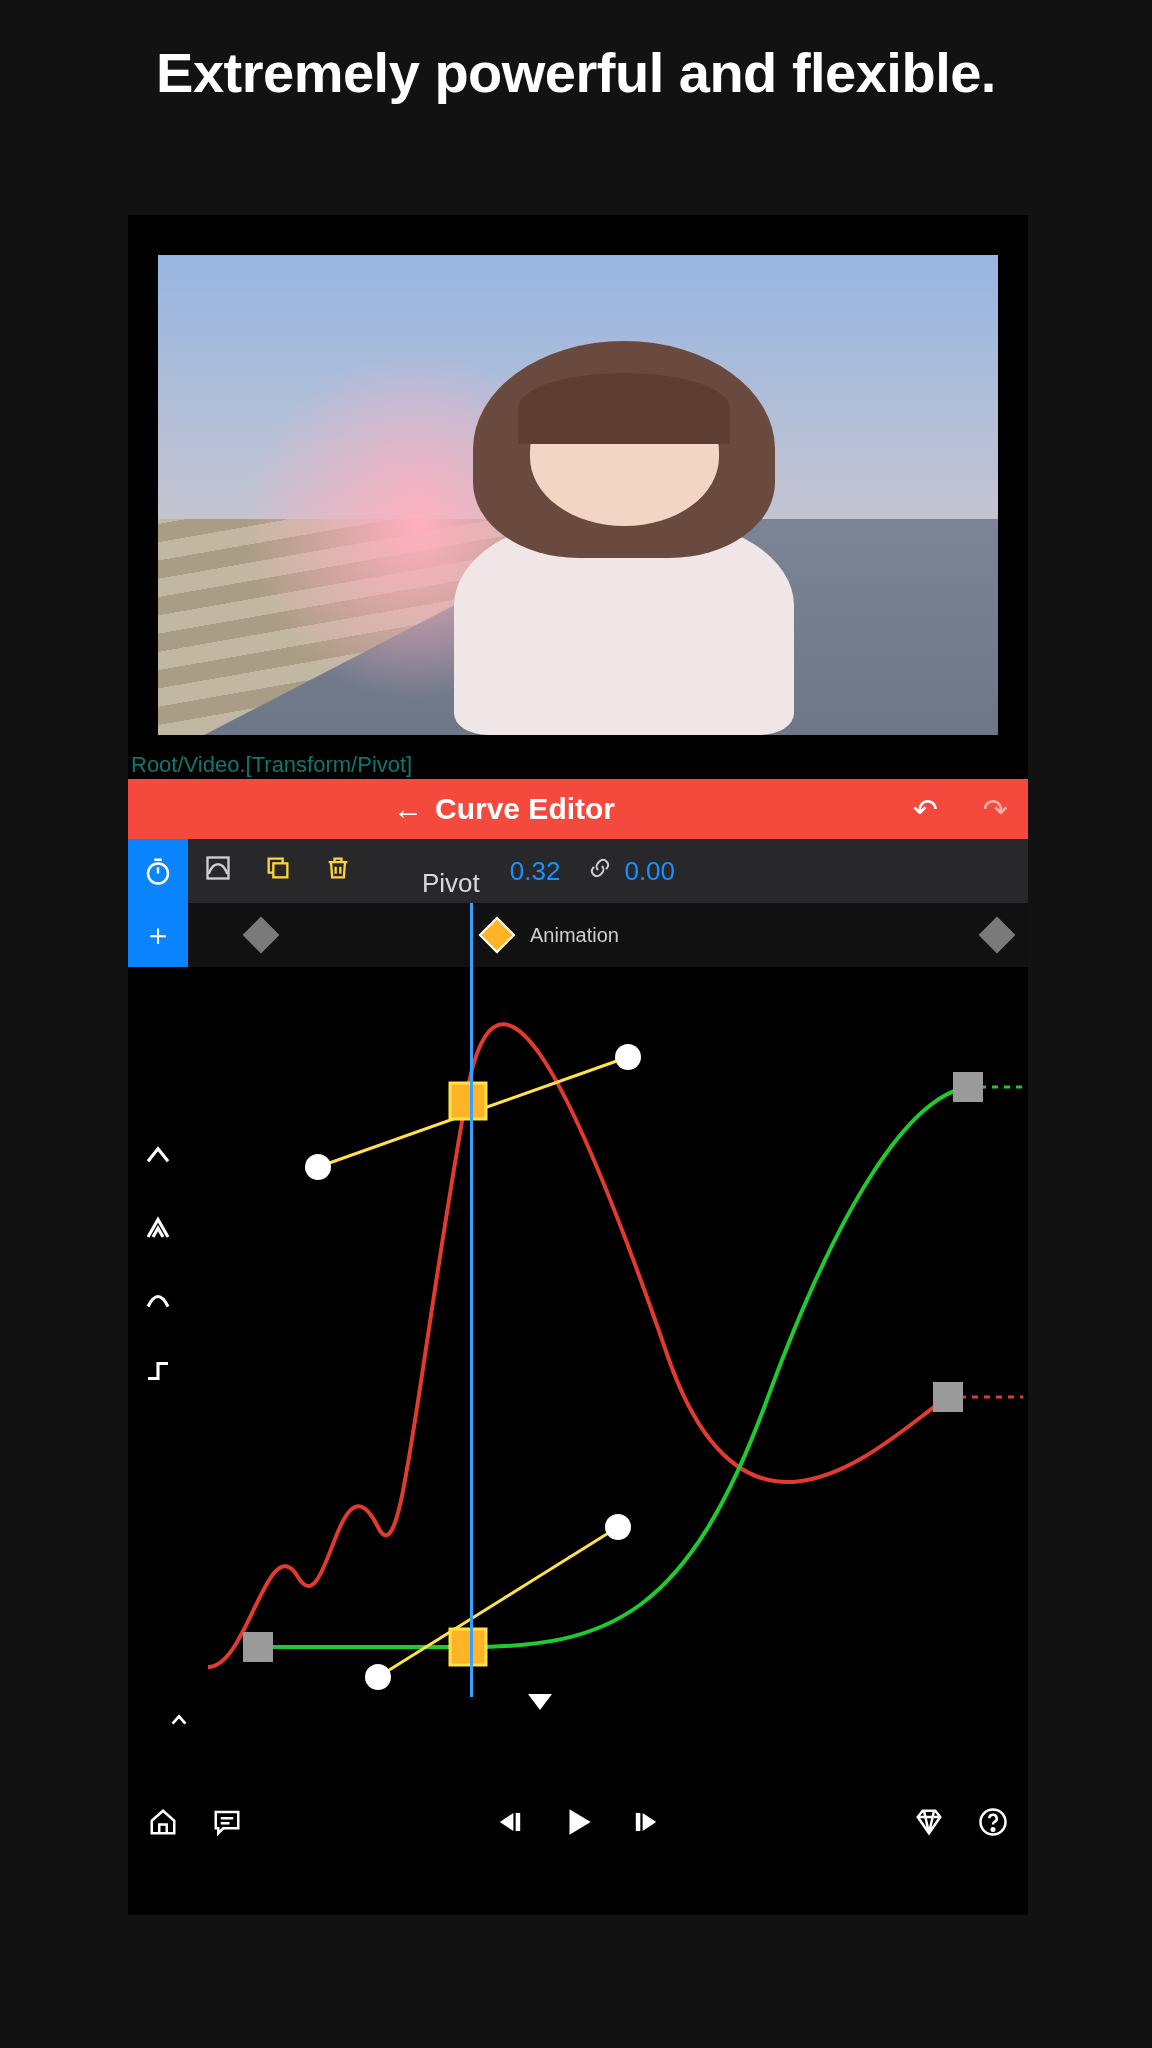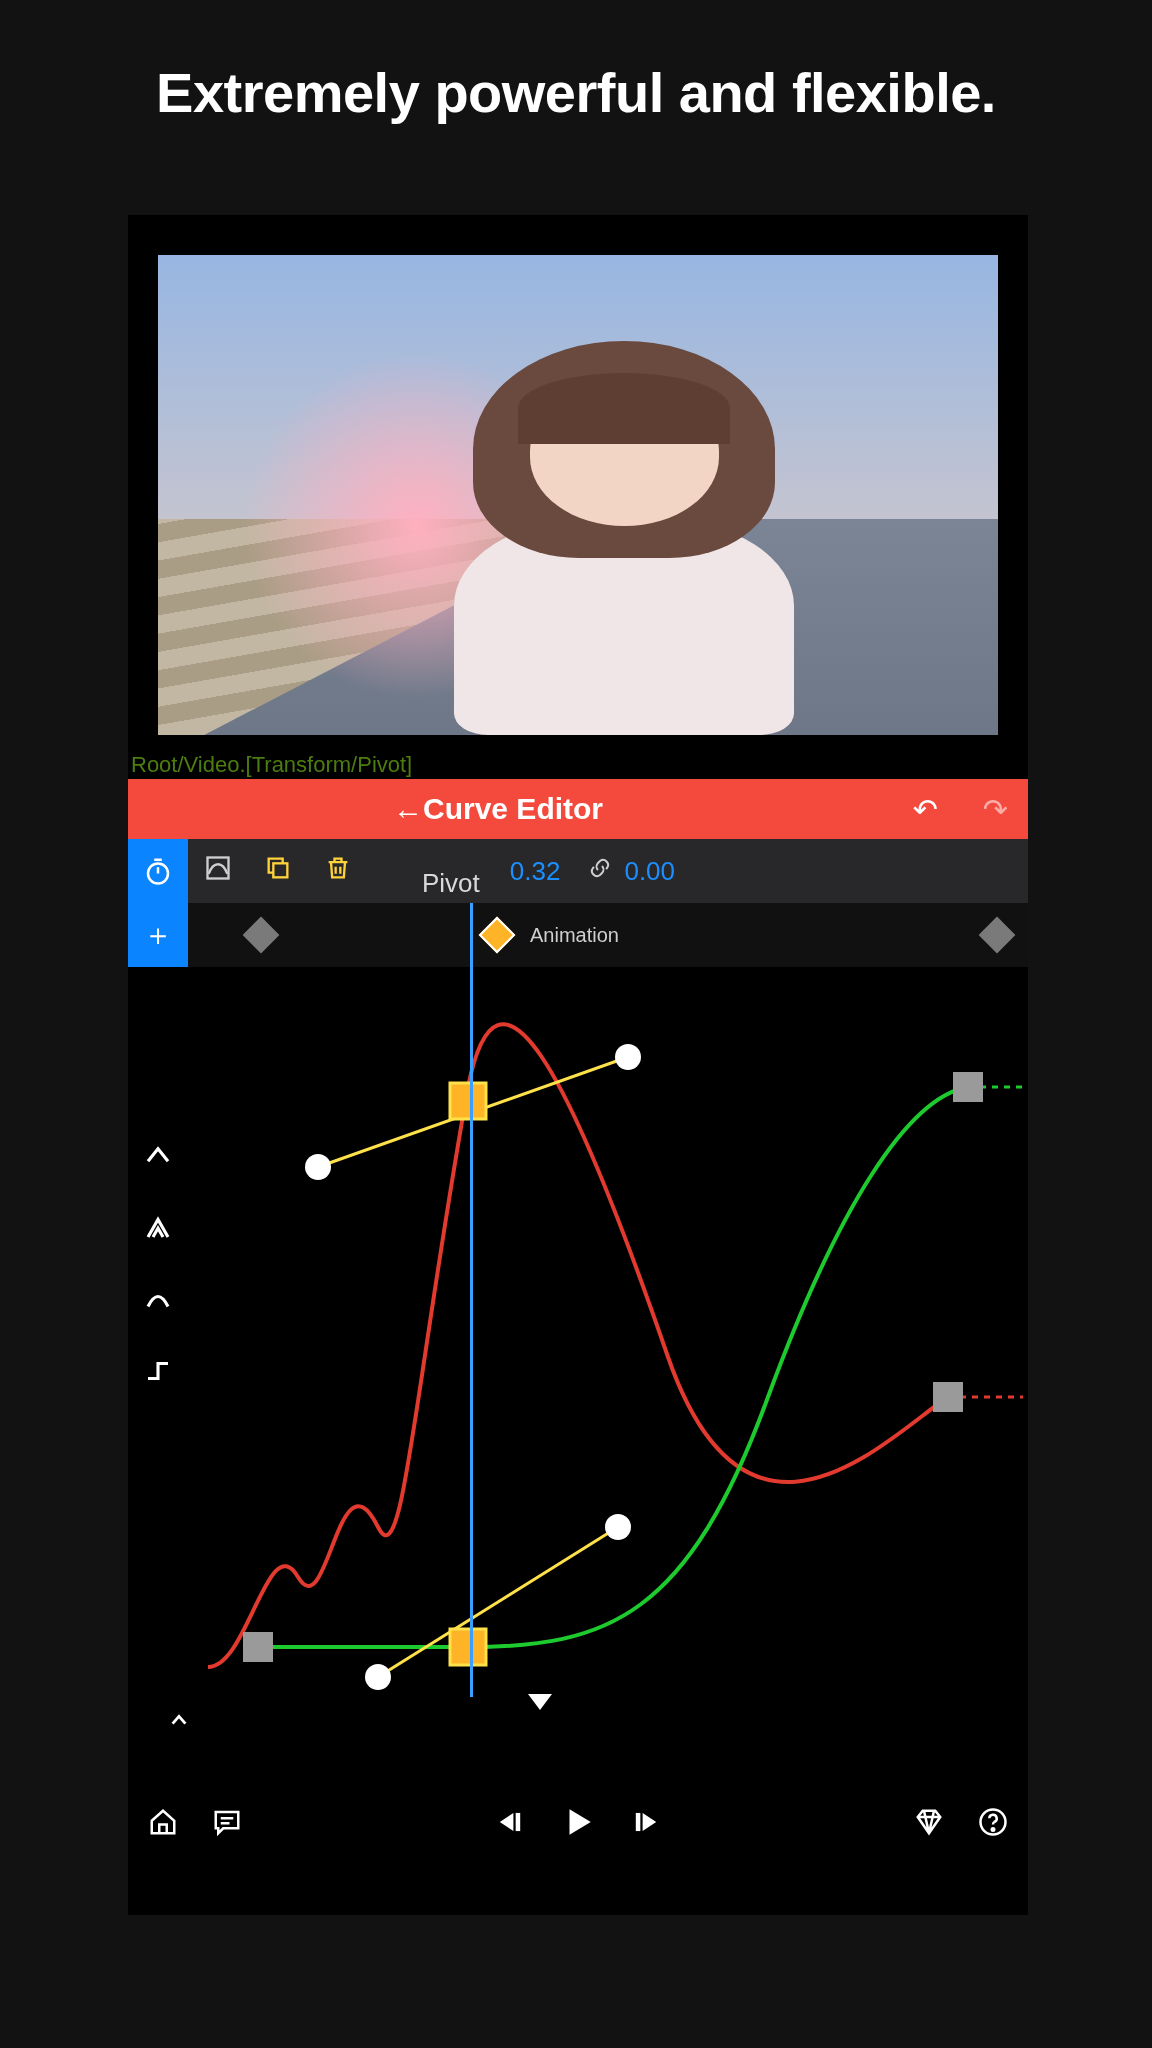--- a/index.html
+++ b/index.html
@@ -8,21 +8,21 @@
     font-family: -apple-system, BlinkMacSystemFont, "Segoe UI", Arial, sans-serif;
     width: 1152px;
     height: 2048px;
     overflow: hidden;
     color: #fff;
   }
   .headline {
     text-align: center;
     font-size: 56px;
     font-weight: 700;
-    padding-top: 60px;
+    padding-top: 40px;
     letter-spacing: -0.5px;
   }
   .app-frame {
     position: absolute;
     left: 128px;
     top: 215px;
     width: 900px;
     height: 1700px;
     background: #000;
   }
@@ -43,32 +43,32 @@
   .preview .hair{position:absolute; left:10%; top:0; width:80%; height:55%; background:#6a4a3e; border-radius:50% 50% 35% 35%;}
   .preview .face{position:absolute; left:25%; top:12%; width:50%; height:35%; background:#f2d5c5; border-radius:45% 45% 50% 50%;}
   .preview .bangs{position:absolute; left:22%; top:8%; width:56%; height:18%; background:#5e3e33; border-radius:50% 50% 0 0;}
   .preview .shirt{position:absolute; left:5%; top:45%; width:90%; height:55%; background:#f0e6e8; border-radius:40% 40% 10% 10%;}
   .preview .neck{position:absolute; left:40%; top:42%; width:20%; height:10%; background:#eecabb;}
   .path-label {
     position: absolute;
     left: 3px;
     top: 537px;
     font-size: 22px;
-    color: #4d7c0f;
+    color: #0f766e;
   }
   .red-bar {
     position: absolute;
     left: 0; top: 564px;
     width: 100%; height: 60px;
     background: #f44a3e;
     display: flex;
     align-items: center;
   }
   .red-bar .back-arrow { margin-left: 265px; font-size: 30px; }
-  .red-bar .title { font-size: 30px; font-weight:700;text-align:right; }
+  .red-bar .title { margin-left: 12px; font-size: 30px; font-weight:700;text-align:right; }
   .red-bar .undo { position:absolute; right:90px; font-size:30px;}
   .red-bar .redo { position:absolute; right:20px; font-size:30px; opacity:.55;}
   .toolbar {
     position:absolute; left:0; top:624px; width:100%; height:64px;
     background:#28282b; display:flex; align-items:center;
   }
   .side-btn {
     width:60px; height:64px; display:flex; align-items:center; justify-content:center;
   }
   .side-btn.active { background:#0a84ff; }

